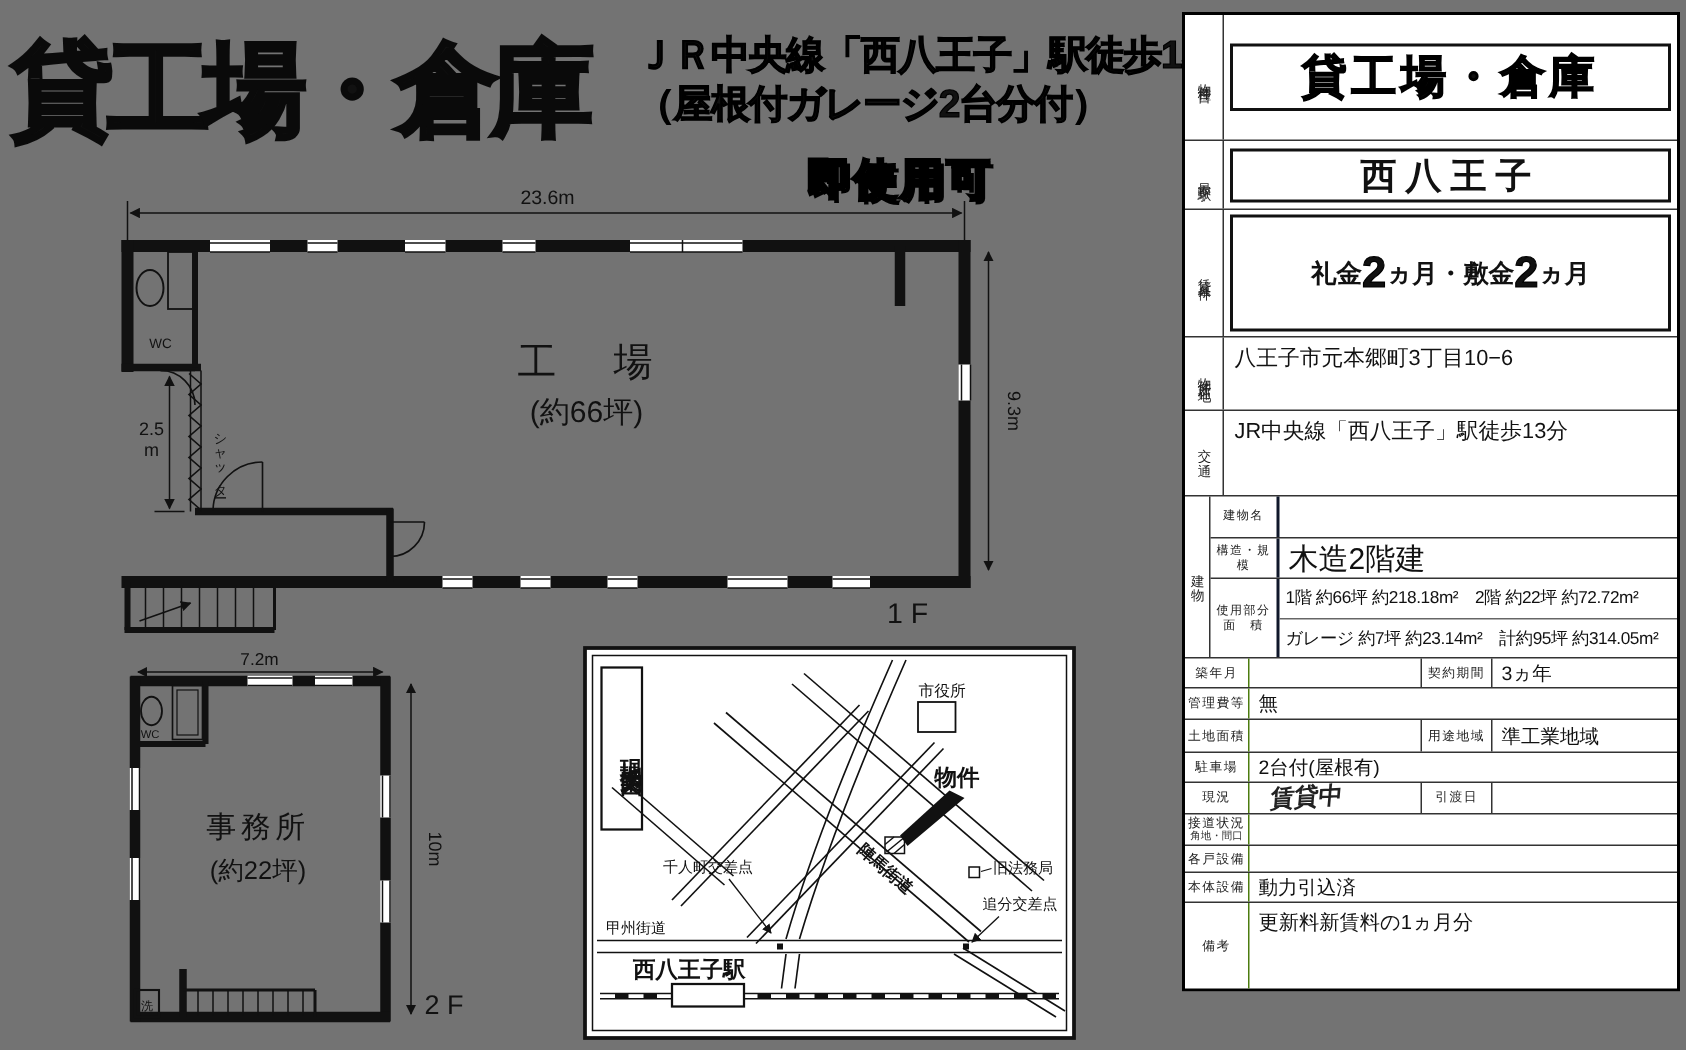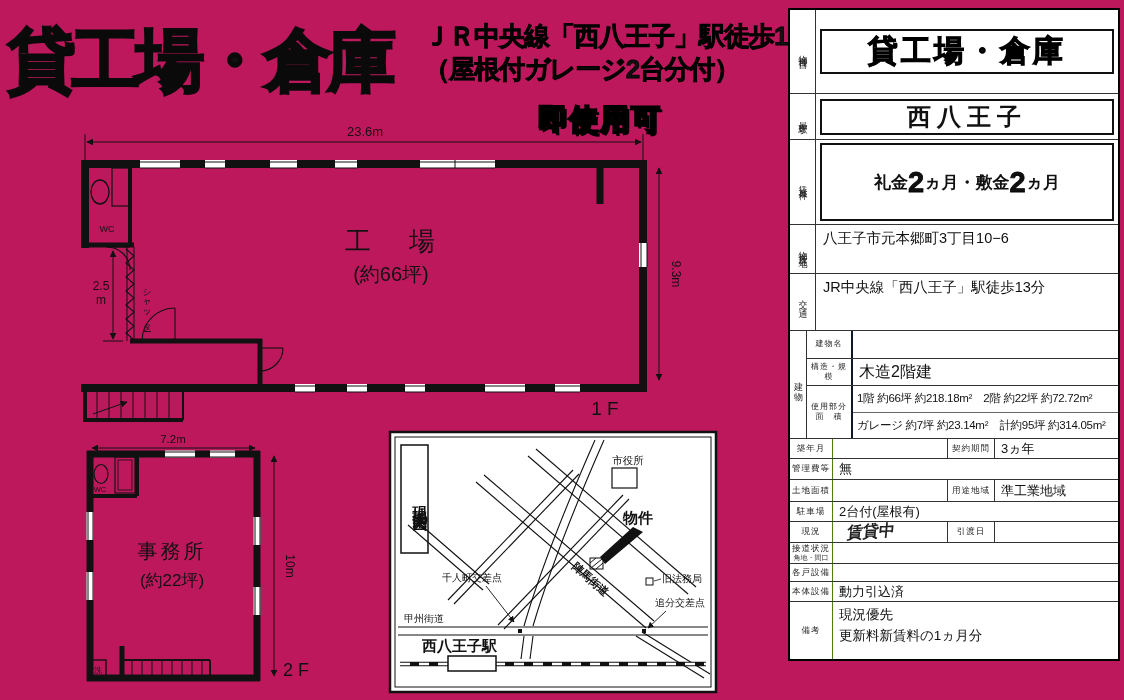--- a/index.html
+++ b/index.html
@@ -1,18 +1,18 @@
 <!DOCTYPE html>
 <html><head>
 <meta charset="utf-8">
 <style>
   html,body { margin:0; padding:0; }
   body { font-family:"Liberation Sans","DejaVu Sans",sans-serif; color:#111; }
   #page {
-    position:relative; width:1124px; height:700px; background:#be185d; overflow:hidden;
+    position:relative; width:1124px; height:700px; background:#737373; overflow:hidden;
   }
   
   .big-title {
     position:absolute; left:8px; top:8px; width:418px; height:110px;
     font-size:68px; font-weight:900; letter-spacing:-4px; line-height:105px;
     -webkit-text-stroke:2.5px #0a0a0a; white-space:nowrap;
   }
   .subtitle { position:absolute; left:424px; top:20px; width:360px; }
   .subtitle .l1,.subtitle .l2 {
     font-size:26px; font-weight:900; line-height:1.25; letter-spacing:-1px;
@@ -82,21 +82,21 @@
   .addr-value,.access-value { font-size:14.5px; padding-left:7px; white-space:nowrap; }
   .bgroup { flex:1; display:flex; flex-direction:column; min-width:0; }
   .bsub { display:flex; border-bottom:1px solid #333; box-sizing:border-box; flex:none; }
   .bsub:last-child { border-bottom:none; }
   .bslab {
     width:46px; flex:none; border-right:2px solid #0f172a; box-sizing:border-box;
     font-size:8px; display:flex; flex-direction:column; align-items:center; justify-content:center;
     letter-spacing:1px; color:#222; line-height:1.3; text-align:center;
   }
   .bsval { flex:1; display:flex; align-items:center; padding-left:6px; box-sizing:border-box; min-width:0; }
-  .struct-value { font-size:16px; white-space:nowrap; }
+  .struct-value { font-size:20px; white-space:nowrap; }
   .area-col { flex:1; display:flex; flex-direction:column; min-width:0; }
   .area-line {
     flex:1; display:flex; align-items:center; padding-left:4px; font-size:11.5px;
     white-space:nowrap; letter-spacing:-0.3px;
   }
   .area-line.first { border-bottom:1px solid #666; }
   .sval { font-size:13px; padding-left:6px; white-space:nowrap; }
   .hand {
     font-family:"DejaVu Serif","Liberation Serif",serif; font-size:16px; font-weight:600;
     transform:rotate(-3deg) skewX(-8deg); padding-left:14px; color:#222;
@@ -493,19 +493,18 @@
     <div class="drow" style="height:20px">
       <div class="hlab">本体設備</div>
       <div class="dval">
           <span class="sval">動力引込済</span>
         </div>
     </div>
 
     <div class="drow" style="height:57px">
       <div class="hlab">備考</div>
       <div class="remarks-col">
-        <div>現況優先</div>
         <div>更新料新賃料の1ヵ月分</div>
       </div>
     </div>
 
   </div>
 </div>
 
 </body></html>

